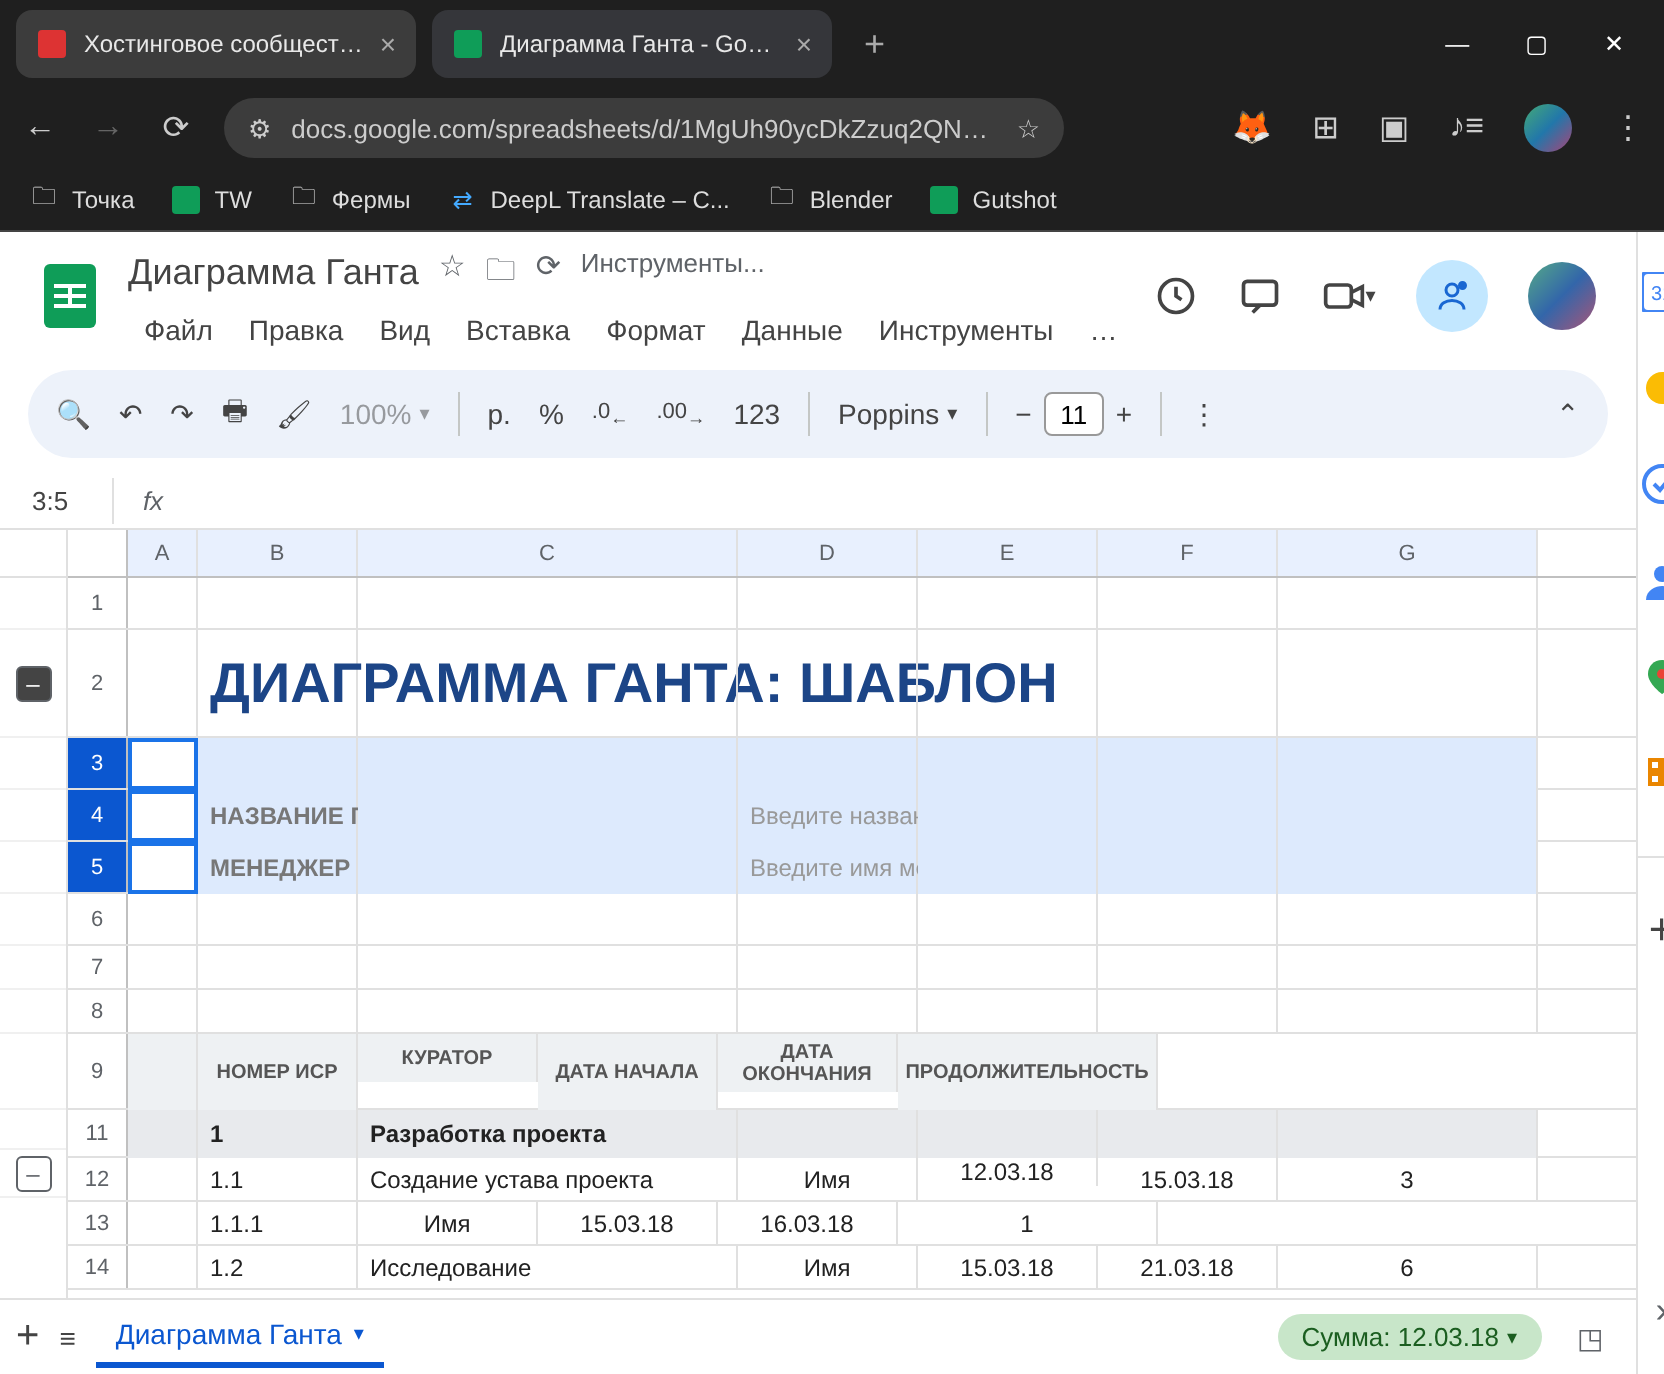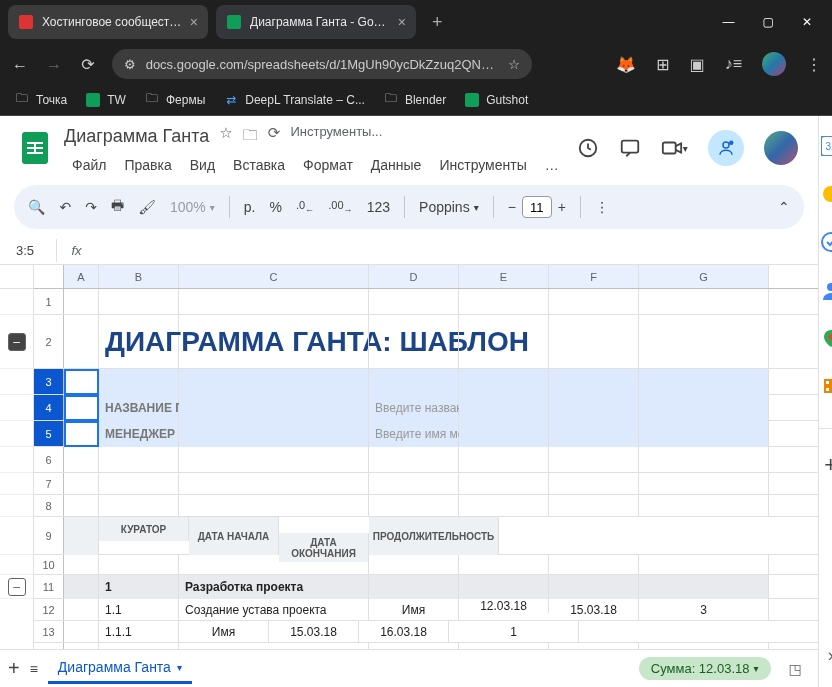--- a/index.html
+++ b/index.html
@@ -400,34 +400,25 @@
             <div class="cell" style="width:80px;height:22px;"></div>
             <div class="cell" style="width:190px;height:22px;"></div>
             <div class="cell" style="width:90px;height:22px;justify-content:center;"></div>
             <div class="cell" style="width:90px;height:22px;justify-content:center;"></div>
             <div class="cell" style="width:90px;height:22px;justify-content:center;"></div>
             <div class="cell" style="width:130px;height:22px;justify-content:center;"></div>
           </div>
           <div class="row" style="height: 38px;">
             <div class="row-h ">9</div>
             <div class="cell th-gray" style="width:35px;height:38px;"></div>
+            <div class="cell th-gray" style="width:80px;height:38px;">НОМЕР ИСР</div>
             <div class="cell th-gray" style="width:90px;height:24px;">КУРАТОР</div>
             <div class="cell th-gray" style="width:90px;height:38px;">ДАТА НАЧАЛА</div>
-            <div class="cell th-gray" style="width:90px;height:29px;margin-top:16px;">ДАТА ОКОНЧАНИЯ</div>
+            <div class="cell th-gray" style="width:90px;height:29px;">ДАТА ОКОНЧАНИЯ</div>
             <div class="cell th-gray" style="width:130px;height:38px;">ПРОДОЛЖИТЕЛЬНОСТЬ</div>
-          </div>
-          <div class="row" style="height: 20px;">
-            <div class="row-h ">10</div>
-            <div class="cell" style="width:35px;height:20px;"></div>
-            <div class="cell" style="width:80px;height:20px;"></div>
-            <div class="cell" style="width:190px;height:20px;"></div>
-            <div class="cell" style="width:90px;height:20px;justify-content:center;"></div>
-            <div class="cell" style="width:90px;height:20px;justify-content:center;"></div>
-            <div class="cell" style="width:90px;height:20px;justify-content:center;"></div>
-            <div class="cell" style="width:130px;height:20px;justify-content:center;"></div>
           </div>
           <div class="row" style="height: 24px;">
             <div class="row-h ">11</div>
             <div class="cell section-row" style="width:35px;height:24px;"></div>
             <div class="cell section-row" style="width:80px;height:24px;">1</div>
             <div class="cell section-row" style="width:190px;height:24px;">Разработка проекта</div>
             <div class="cell section-row" style="width:90px;height:24px;justify-content:center;"></div>
             <div class="cell section-row" style="width:90px;height:24px;justify-content:center;"></div>
             <div class="cell section-row" style="width:90px;height:24px;justify-content:center;"></div>
             <div class="cell section-row" style="width:130px;height:24px;justify-content:center;"></div>

